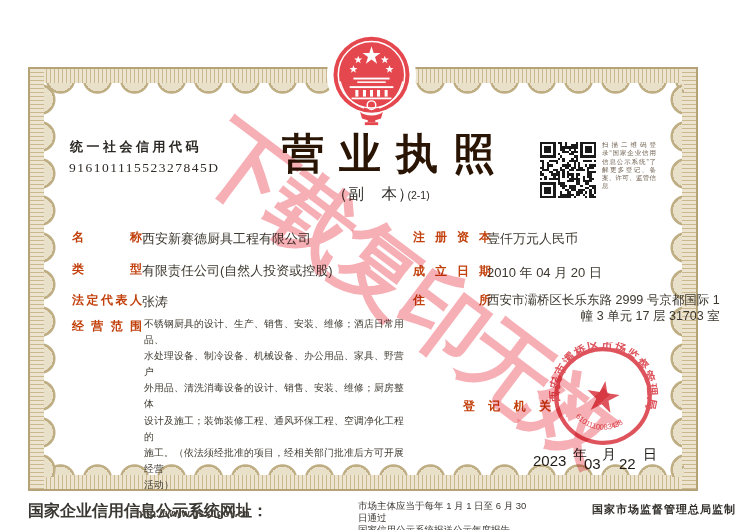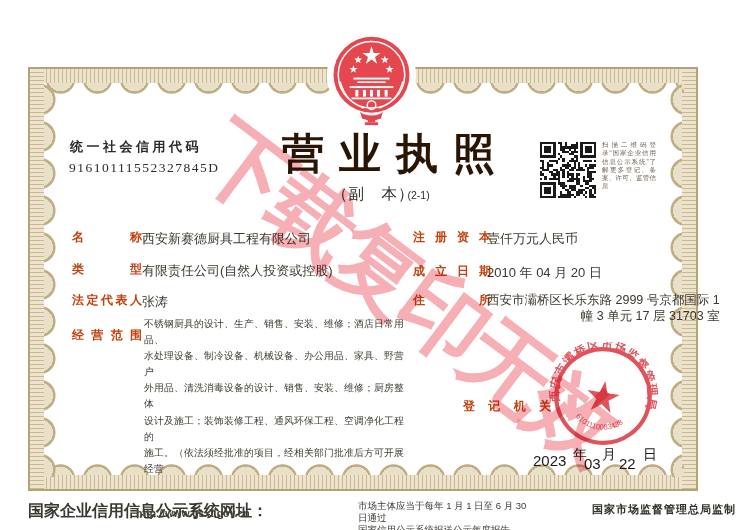--- a/index.html
+++ b/index.html
@@ -360,29 +360,30 @@
 
 <div class="abs row-l" style="top:229px;">
   <span class="flabel w70">名称</span><span class="fvalue">西安新赛德厨具工程有限公司</span>
 </div>
 <div class="abs row-l" style="top:261px;">
   <span class="flabel w70">类型</span><span class="fvalue">有限责任公司(自然人投资或控股)</span>
 </div>
 <div class="abs row-l" style="top:292px;">
   <span class="flabel w70">法定代表人</span><span class="fvalue">张涛</span>
 </div>
-<div class="abs row-l" style="top:318px;margin-top:9px;">
+<div class="abs row-l" style="top:318px;">
   <span class="flabel w70">经营范围</span>
 </div>
 <div class="abs scope-lines">
   <div>不锈钢厨具的设计、生产、销售、安装、维修；酒店日常用品、</div>
   <div>水处理设备、制冷设备、机械设备、办公用品、家具、野营户</div>
   <div>外用品、清洗消毒设备的设计、销售、安装、维修；厨房整体</div>
   <div>设计及施工；装饰装修工程、通风环保工程、空调净化工程的</div>
   <div>施工。（依法须经批准的项目，经相关部门批准后方可开展经营</div>
+  <div>活动）</div>
 </div>
 
 <div class="abs row-r" style="top:229px;">
   <span class="flabel w78">注册资本</span>
   <span class="fvalue">壹仟万元人民币</span>
 </div>
 <div class="abs row-r" style="top:263px;">
   <span class="flabel w78">成立日期</span>
   <span class="fvalue">2010 年 04 月 20 日</span>
 </div>

